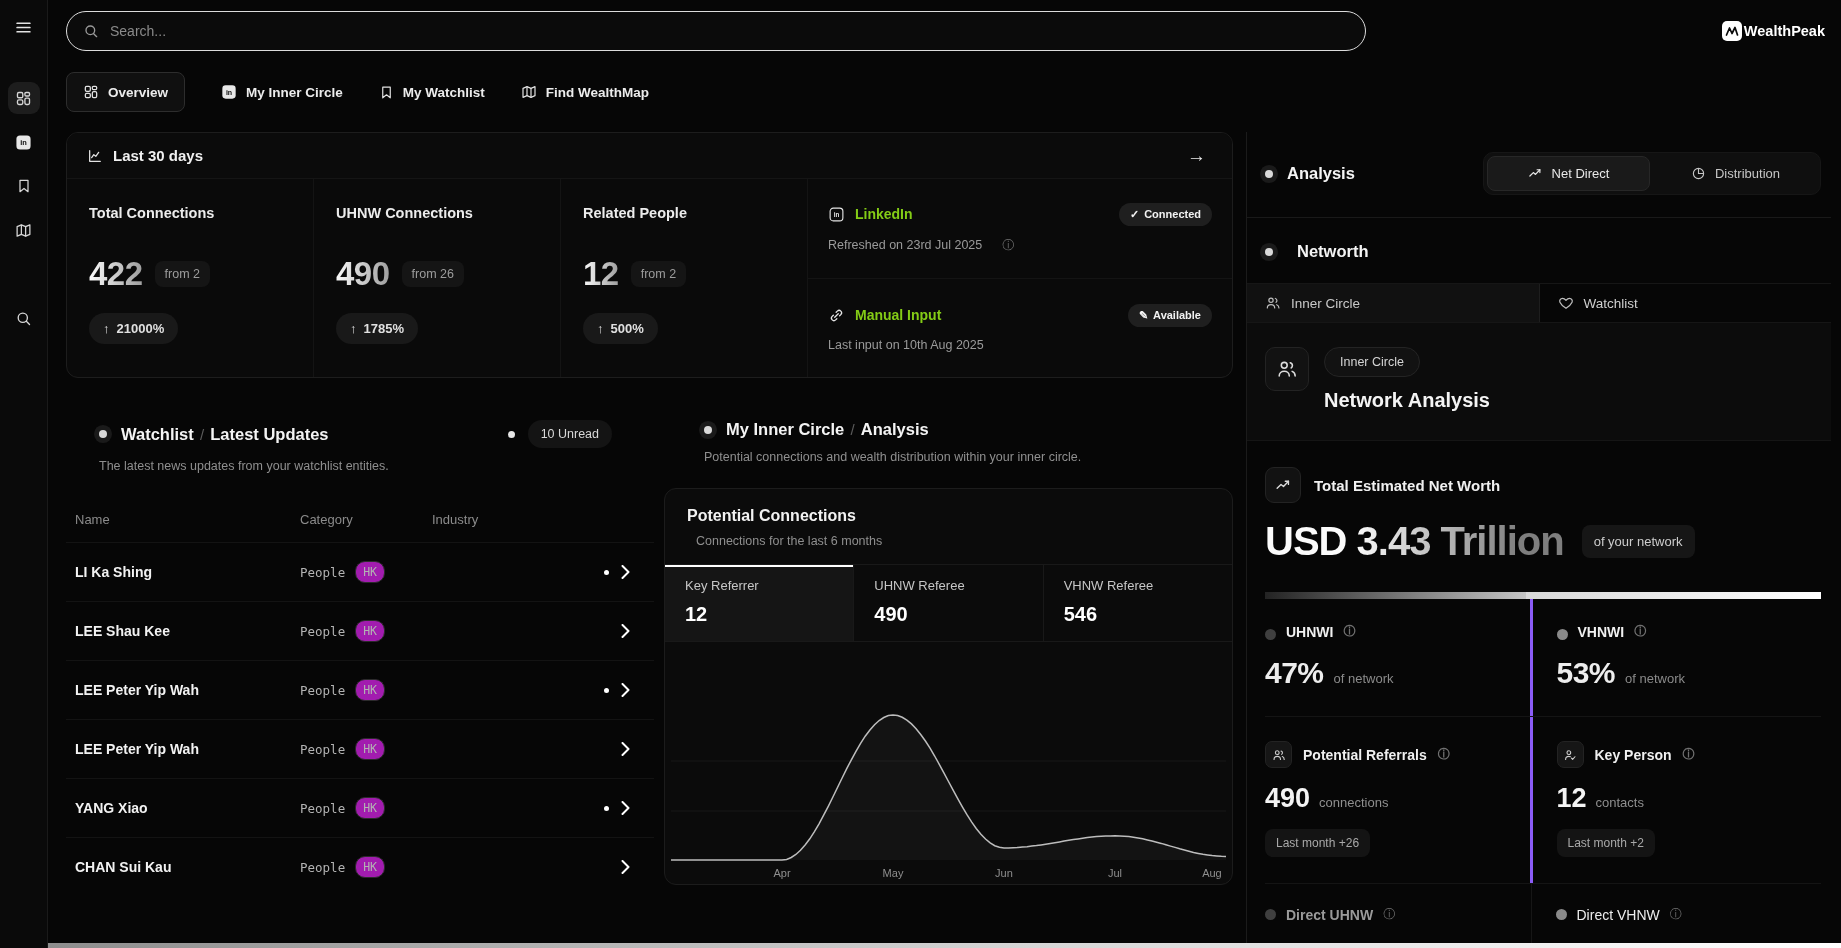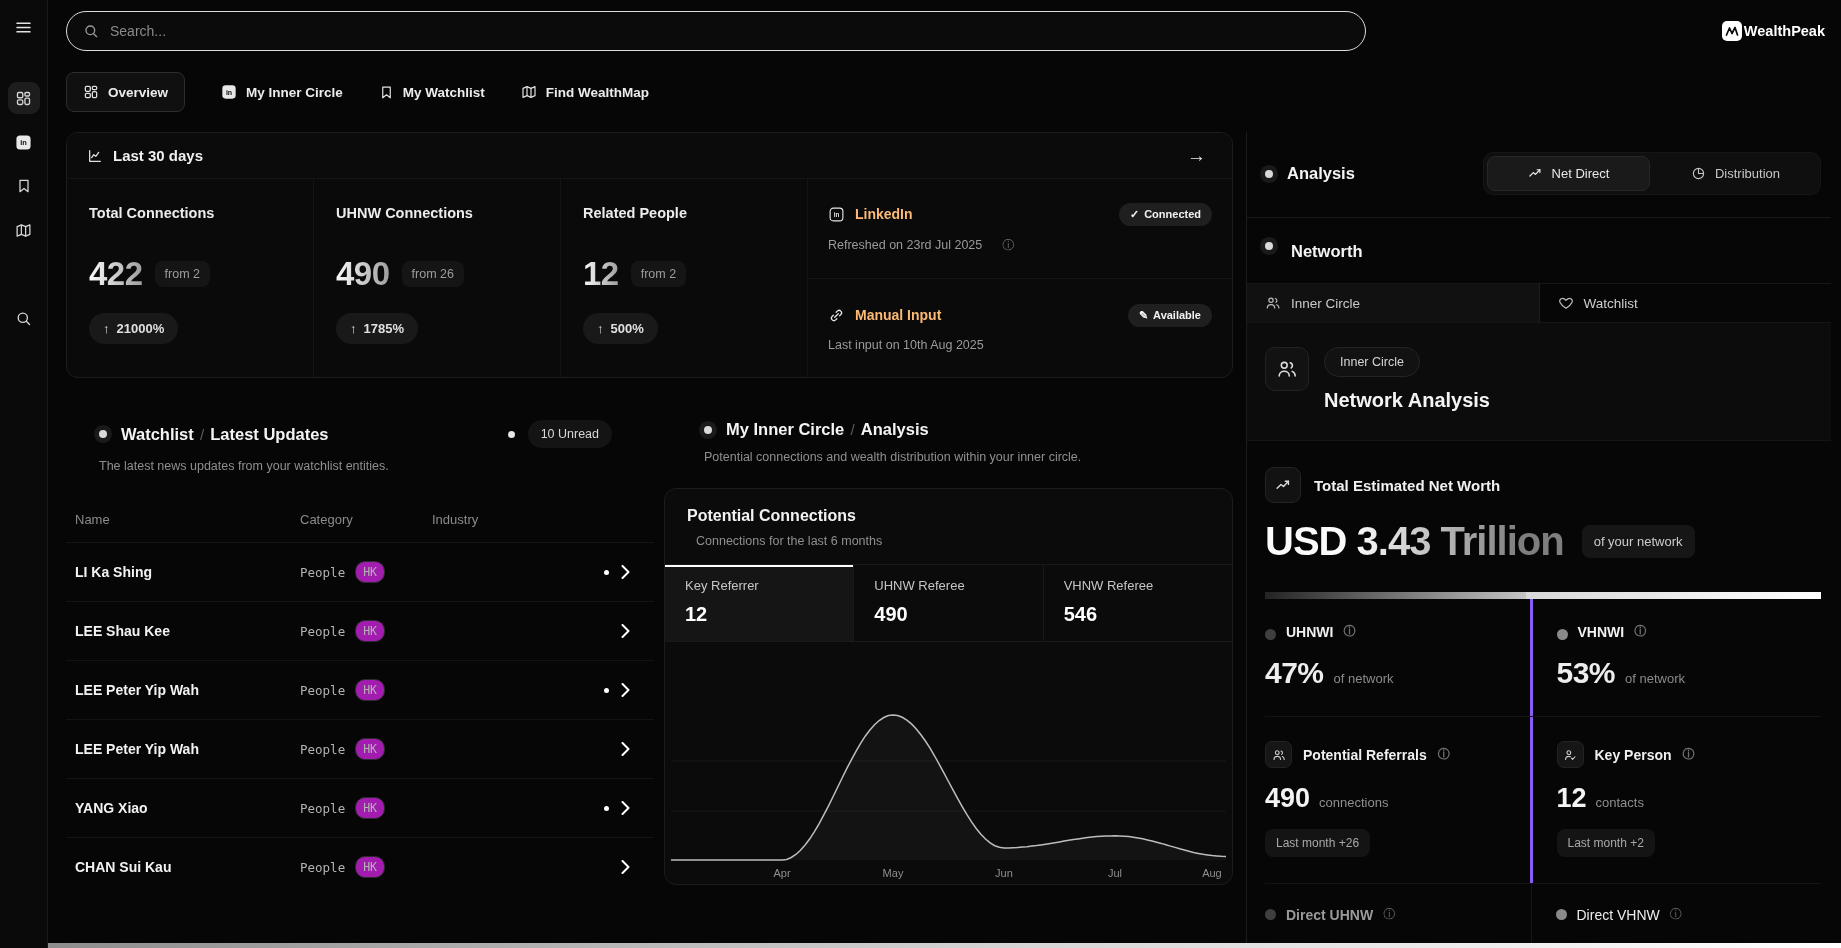--- a/index.html
+++ b/index.html
@@ -42,21 +42,21 @@
   .stat-label{font-size:14.5px;font-weight:700;color:#ececec}
   .stat-vrow{display:flex;align-items:center;gap:12px;margin-top:34px}
   .stat-value{font-size:33px;font-weight:800;background:linear-gradient(90deg,#fafafa,#9d9d9d);-webkit-background-clip:text;background-clip:text;color:transparent;letter-spacing:-.5px}
   .stat-from{background:#151515;border-radius:8px;padding:6px 10px;font-size:12.5px;color:#9c9c9c}
   .stat-change{display:inline-flex;align-items:center;gap:7px;margin-top:20px;background:#191919;border-radius:999px;padding:8px 14px;font-size:13px;color:#e0e0e0;font-weight:600}
   .sources{flex:1;display:flex;flex-direction:column}
   .source{flex:1;padding:12px 20px;display:flex;flex-direction:column;justify-content:center;gap:11px}
   .source:first-child{border-bottom:1px solid #141414}
   .src-top{display:flex;align-items:center;gap:10px}
   .src-top .sicon{display:flex;color:#e6e6e6}
-  .src-label{font-size:14px;font-weight:700;color:#fdba74}
+  .src-label{font-size:14px;font-weight:700;color:#84cc16}
   .src-badge{margin-left:auto;background:#1f1f1f;border-radius:999px;padding:5px 11px;font-size:11px;font-weight:700;color:#f2f2f2;display:inline-flex;align-items:center;gap:5px}
   .src-sub{font-size:12.5px;color:#9a9a9a;display:flex;align-items:center;gap:20px}
   .info{color:#707070;font-size:12px;font-style:normal;cursor:pointer}
 
   
   .sections{display:flex;margin-top:42px;flex:1;min-height:0}
   .watch-sec{width:588px;flex:none}
   .inner-sec{flex:1;margin-left:10px;min-width:0}
   .sec-head{display:flex;align-items:center;gap:14px;padding-left:33px}
   .bullet{width:8px;height:8px;border-radius:50%;background:#d9d9d9;box-shadow:0 0 0 5px #1a1a1a;flex:none}
@@ -91,21 +91,21 @@
   .pc-tab-label{font-size:13px;color:#c6c6c6}
   .pc-tab-value{font-size:20px;font-weight:800;color:#fff;margin-top:10px}
   .pc-chart{padding:4px 6px 0}
 
   
   .an-head{display:flex;align-items:center;gap:14px;padding:20px 0 22px}
   .seg{margin-left:auto;display:flex;background:#0f0f0f;border:1px solid #161616;border-radius:10px;padding:3px;gap:4px}
   .seg-btn{width:163px;display:flex;align-items:center;justify-content:center;gap:9px;padding:9px 0;font-size:13px;color:#c6c6c6;border-radius:8px;border:1px solid transparent;cursor:pointer}
   .seg-btn.active{background:#1a1a1a;border-color:#272727;color:#e8e8e8}
   .rdiv{height:1px;background:#191919;margin:0 -10px 0 -18px}
-  .nw-head{display:flex;align-items:flex-start;gap:18px;padding:24px 0 22px}
+  .nw-head{display:flex;align-items:center;gap:24px;padding:24px 0 22px}
   .ic-tabs{display:flex;border-top:1px solid #161616;border-bottom:1px solid #161616;margin:0 -10px 0 -18px}
   .ic-tab{flex:1;display:flex;align-items:center;gap:10px;padding:11px 18px;font-size:13.5px;color:#cfcfcf;cursor:pointer}
   .ic-tab .iticon{display:flex;color:#bdbdbd}
   .ic-tab.active{background:#111111;border-right:1px solid #1e1e1e;color:#c9c9c9}
 
   .na-top{display:flex;gap:15px;margin:0 -10px 0 -18px;padding:24px 10px 28px 18px;background:#0c0c0c;border-bottom:1px solid #151515}
   .na-iconbox{width:44px;height:44px;border:1px solid #232323;border-radius:10px;background:#121212;display:flex;align-items:center;justify-content:center;color:#dcdcdc;flex:none}
   .na-pill{display:inline-block;border:1px solid #242424;background:#121212;border-radius:999px;padding:7px 15px;font-size:12.5px;color:#d4d4d4}
   .na-title{font-size:20px;font-weight:800;color:#f4f4f4;margin-top:12px}
 

